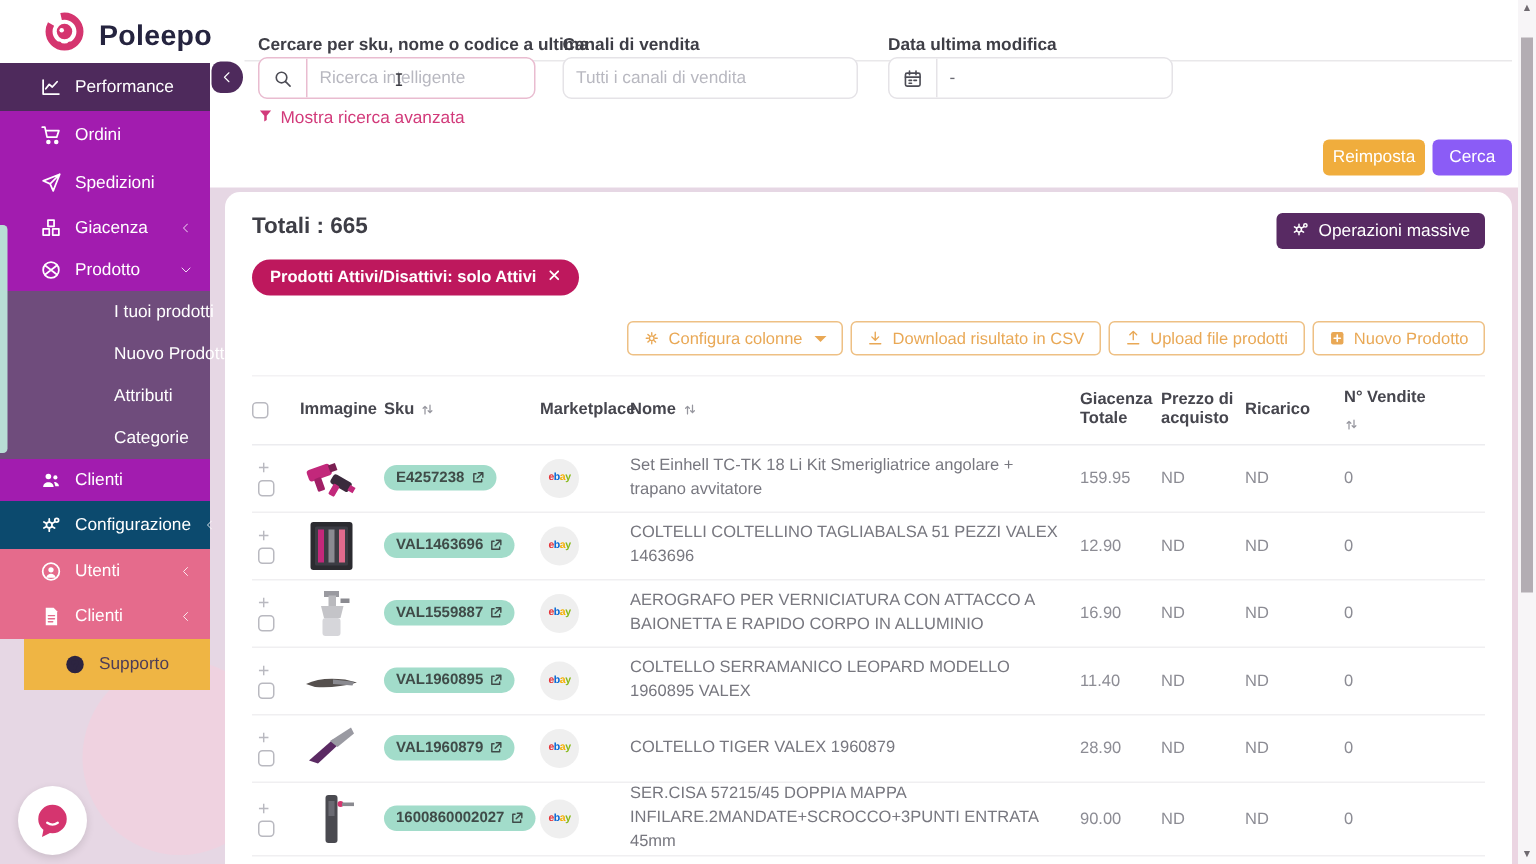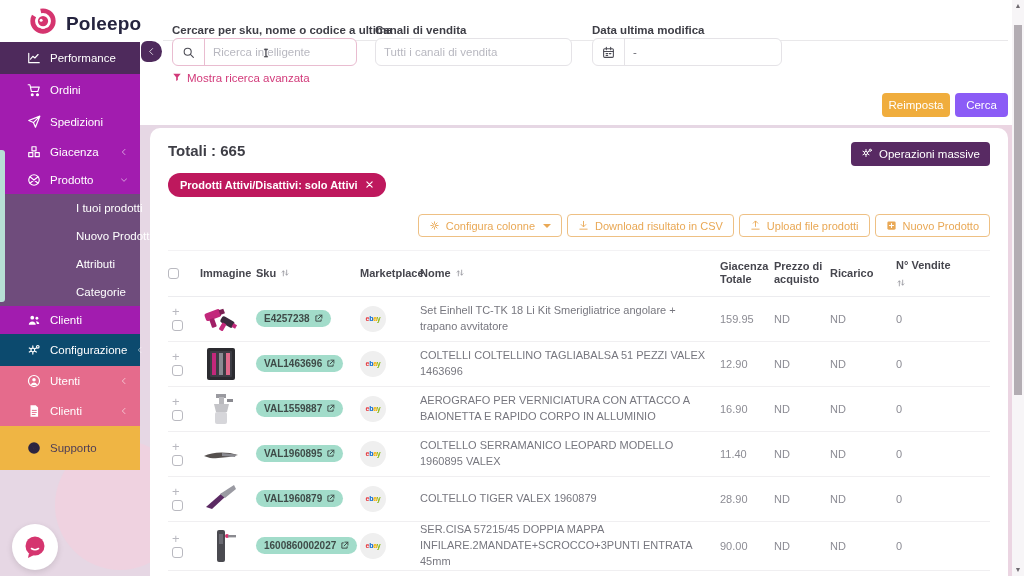--- a/index.html
+++ b/index.html
@@ -27,21 +27,21 @@
   .sb-ic { width:15px; height:15px; display:inline-flex; align-items:center; justify-content:center; color:#fff; flex:0 0 15px; }
   .sb-ic svg { width:14px; height:14px; }
   .sb-chev { margin-right:12px; opacity:.85; display:inline-flex; }
   .sb-chev svg { width:8px; height:8px; }
   .v-purple { background:#a21caf; height:32px; }
   .v-purple.short { height:28px; }
   .v-active { background:#4e2a5c; height:32px; }
   .v-sub { background:#6f4c7c; height:28px; padding-left:52px; }
   .v-pink-strong { background:#0c4a6e; height:32px; }
   .v-pink { background:#e56b8c; height:30px; }
-  .v-amber { background:#efb544; height:44px; color:#4d3d57; }
+  .v-amber { background:#efb544; height:34px; color:#4d3d57;margin-left:16px; }
   .v-amber .sb-ic { color:#2c2440; }
   .teal-strip { position:absolute; left:0; top:150px; width:5px; height:152px; background:#b8ded5; border-radius:0 3px 3px 0; z-index:31; }
   .collapse-btn { position:absolute; left:141px; top:41px; width:21px; height:21px; border-radius:6px 50% 50% 6px; background:#4e2a5c; color:#fff; z-index:32; display:flex; align-items:center; justify-content:center; cursor:pointer; }
   .collapse-btn svg { width:9px; height:9px; }
 
   
   .f-label { position:absolute; font-size:11.5px; font-weight:bold; color:#3e3e46; }
   .inputbox { position:absolute; height:28px; background:#fff; border:1px solid #e5e3e7; border-radius:6px; display:flex; align-items:center; overflow:hidden; }
   .inputbox.pinkish { border-color:#e9bcd0; }
   .in-icon { width:32px; height:100%; display:flex; align-items:center; justify-content:center; color:#4c4c55; border-right:1px solid inherit; flex:0 0 32px; }

